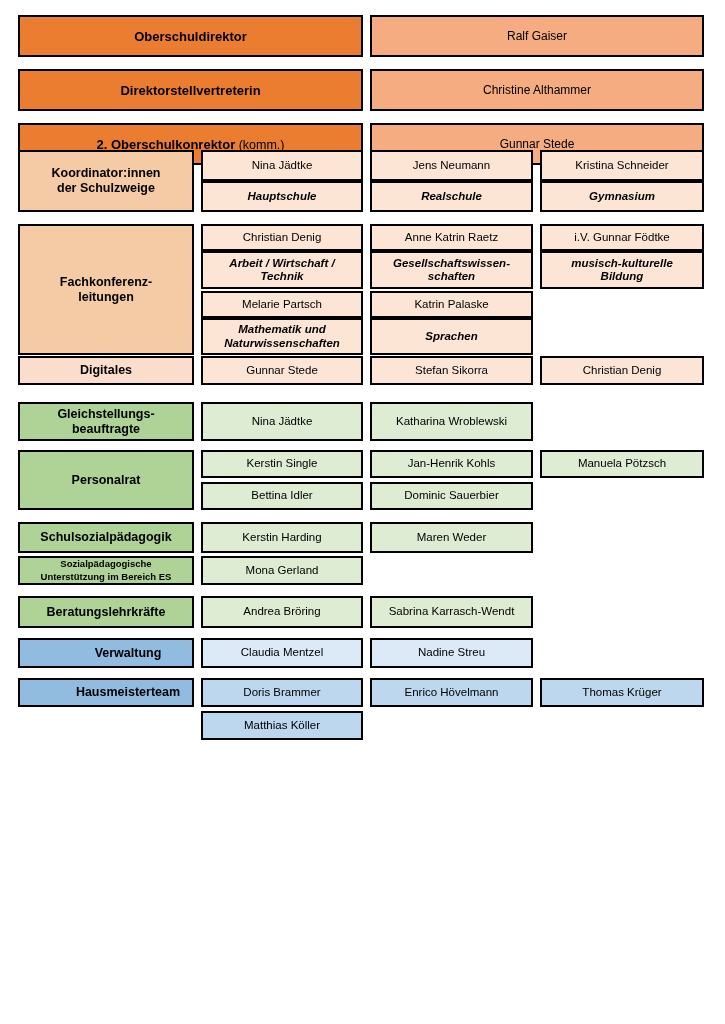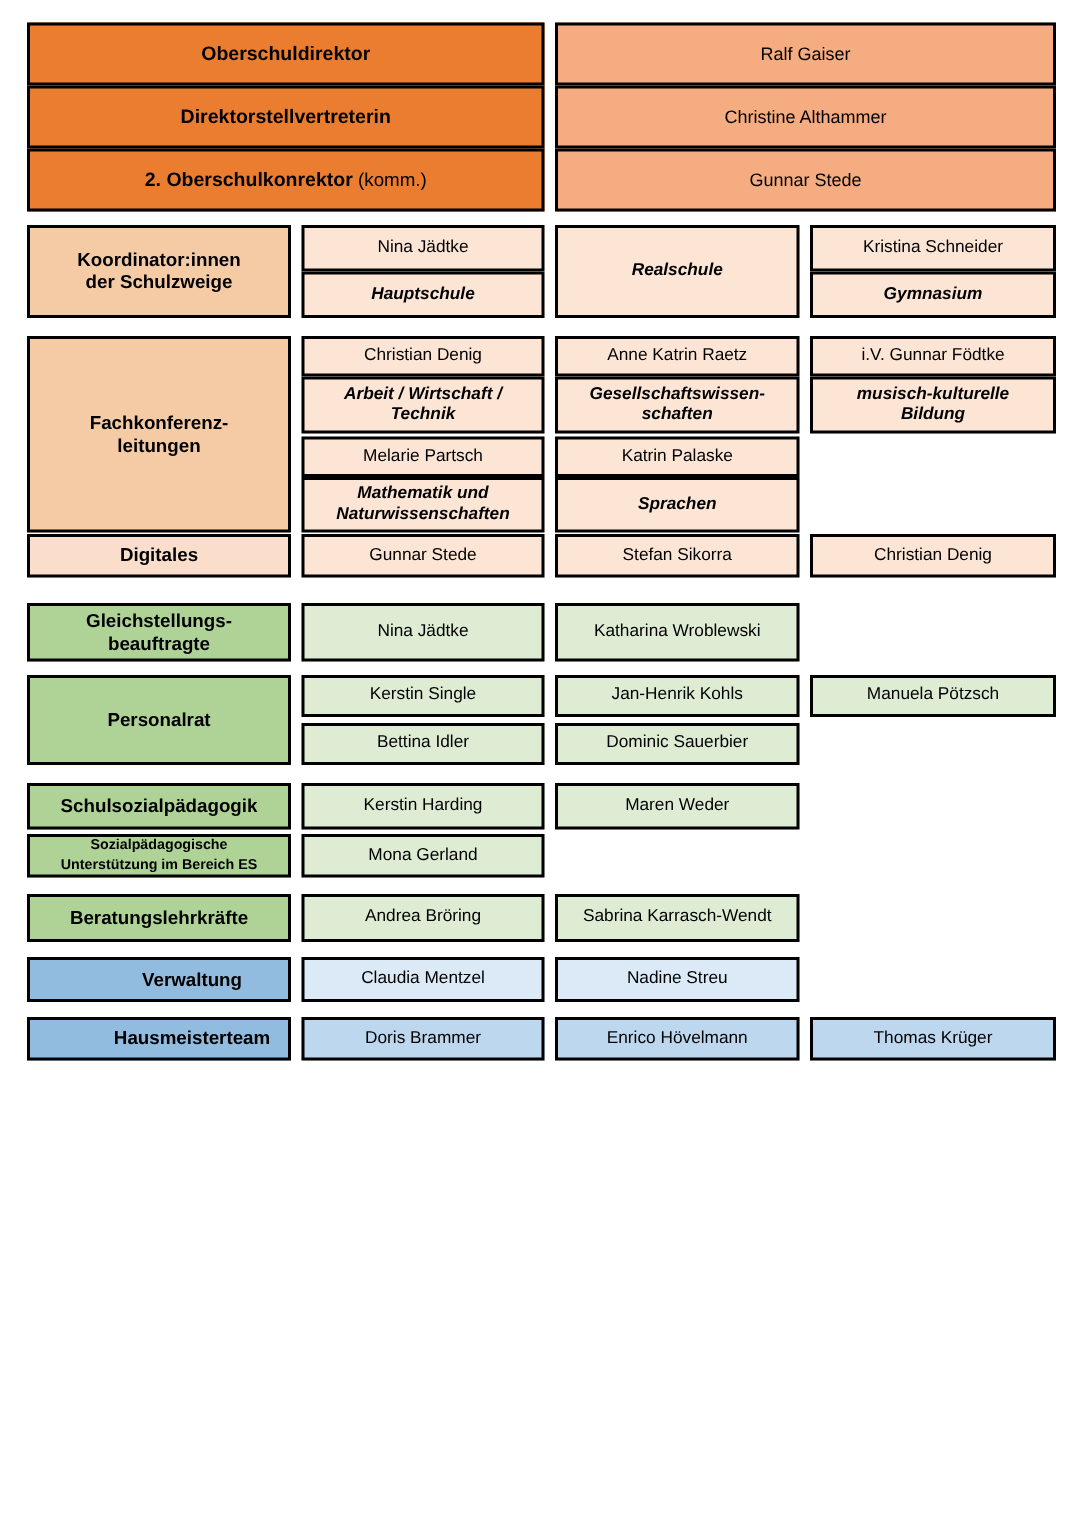--- a/index.html
+++ b/index.html
@@ -12,21 +12,21 @@
   .cols2wide{grid-template-columns:345px 334px;}
   .box{
     border:2px solid #000;box-sizing:border-box;
     display:flex;flex-direction:column;align-items:center;justify-content:center;
     text-align:center;line-height:1.2;
   }
   .label{border-width:2.5px;font-weight:bold;font-size:12.5px;}
   .label span{display:block;}
   .label-sm{font-size:9.5px;line-height:1.3;}
   .namebox{font-size:11.5px;}
-  .stack{display:flex;flex-direction:column;}
+  .stack{display:flex;flex-direction:column;gap:12px;}
   .stack .lrow{border:2.5px solid #000;box-sizing:border-box;height:42px;
     display:flex;align-items:center;justify-content:center;text-align:center;}
   .rolebold{font-weight:bold;font-size:13px;}
   .rolenorm{font-size:12.5px;}
   .s1name{font-size:12px;}
   .pair{display:flex;flex-direction:column;}
   .pair .nbox{height:31px;flex:none;}
   .pair3 .nbox{height:27px;}
   .pair .sbox{flex:1;font-weight:bold;font-style:italic;font-size:11.5px;line-height:1.15;}
   .sbox span{display:block;}
@@ -71,20 +71,21 @@
       <span>Koordinator:innen</span>
       <span>der Schulzweige</span>
     </div>
     <div class="pair">
       <div class="box namebox nbox c-peach">Nina Jädtke</div>
       <div class="box sbox c-peach">
           <span>Hauptschule</span>
         </div>
     </div>
     <div class="pair">
+      <div class="box namebox nbox c-peach">Jens Neumann</div>
       <div class="box sbox c-peach">
           <span>Realschule</span>
         </div>
     </div>
     <div class="pair">
       <div class="box namebox nbox c-peach">Kristina Schneider</div>
       <div class="box sbox c-peach">
           <span>Gymnasium</span>
         </div>
     </div>
@@ -181,14 +182,15 @@
     <div class="box namebox c-bluelt">Claudia Mentzel</div>
     <div class="box namebox c-bluelt">Nadine Streu</div>
   </div>
 
   <div class="grid cols4" style="top:678px;grid-template-rows:29px;border-radius:14px;">
     <div class="box label c-bluelbl">Hausmeisterteam</div>
     <div class="box namebox c-blue">Doris Brammer</div>
     <div class="box namebox c-blue">Enrico Hövelmann</div>
     <div class="box namebox c-blue">Thomas Krüger</div>
   </div>
+  <div class="box namebox c-blue" style="position:absolute;top:711px;left:201px;width:162px;height:29px;">Matthias Köller</div>
 
 </div>
 
 </body></html>

